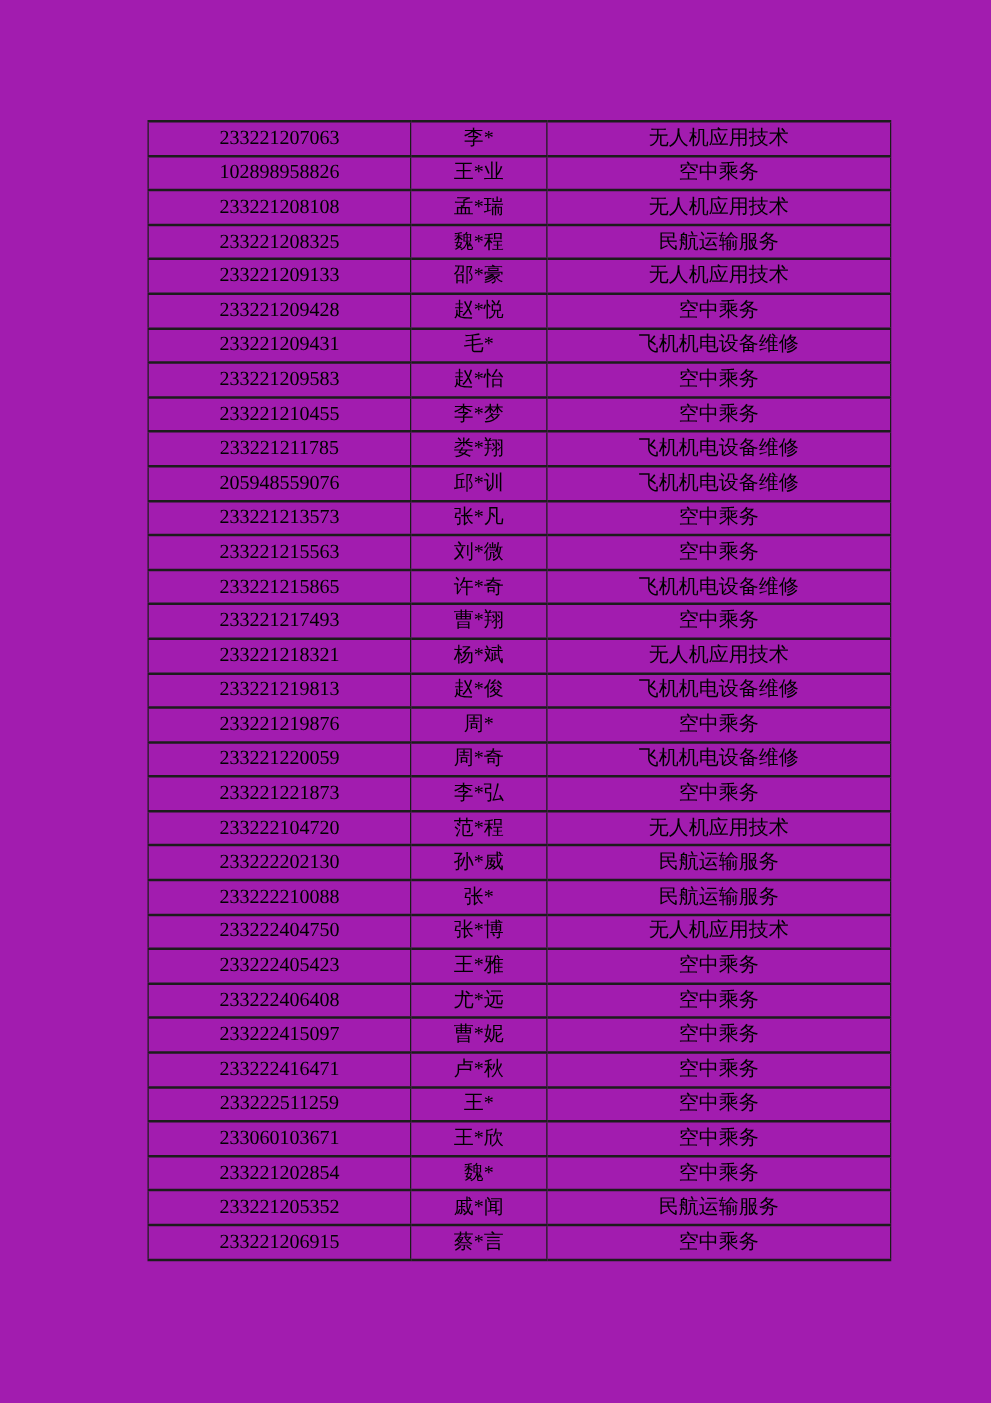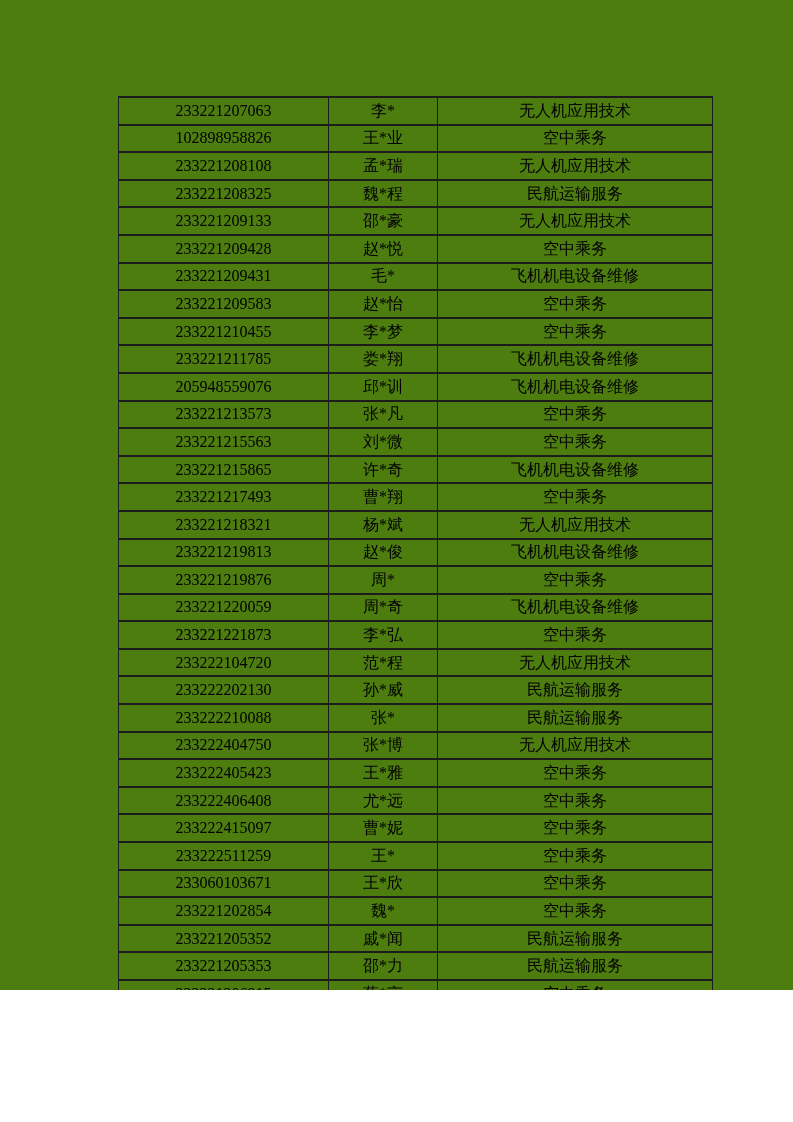--- a/index.html
+++ b/index.html
@@ -9,22 +9,22 @@
   }
   body {
     width: 793px;
     height: 1122px;
     font-family: "Liberation Serif", "DejaVu Serif", serif;
     color: #000000;
   }
   .page {
     position: relative;
     width: 793px;
-    height: 990px;
-    background: #4d7c0f;
+    height: 1122px;
+    background: #a21caf;
     overflow: hidden;
   }
   table.roster {
     position: absolute;
     left: 118px;
     top: 96px;
     width: 594px;
     height: 913px;
     border-collapse: collapse;
     table-layout: fixed;
@@ -186,42 +186,42 @@
           <td>233222406408</td>
           <td>尤*远</td>
           <td>空中乘务</td>
         </tr>
         <tr>
           <td>233222415097</td>
           <td>曹*妮</td>
           <td>空中乘务</td>
         </tr>
         <tr>
+          <td>233222416471</td>
+          <td>卢*秋</td>
+          <td>空中乘务</td>
+        </tr>
+        <tr>
           <td>233222511259</td>
           <td>王*</td>
           <td>空中乘务</td>
         </tr>
         <tr>
           <td>233060103671</td>
           <td>王*欣</td>
           <td>空中乘务</td>
         </tr>
         <tr>
           <td>233221202854</td>
           <td>魏*</td>
           <td>空中乘务</td>
         </tr>
         <tr>
           <td>233221205352</td>
           <td>戚*闻</td>
-          <td>民航运输服务</td>
-        </tr>
-        <tr>
-          <td>233221205353</td>
-          <td>邵*力</td>
           <td>民航运输服务</td>
         </tr>
         <tr>
           <td>233221206915</td>
           <td>蔡*言</td>
           <td>空中乘务</td>
         </tr>
       </tbody>
   </table>
 </div>

